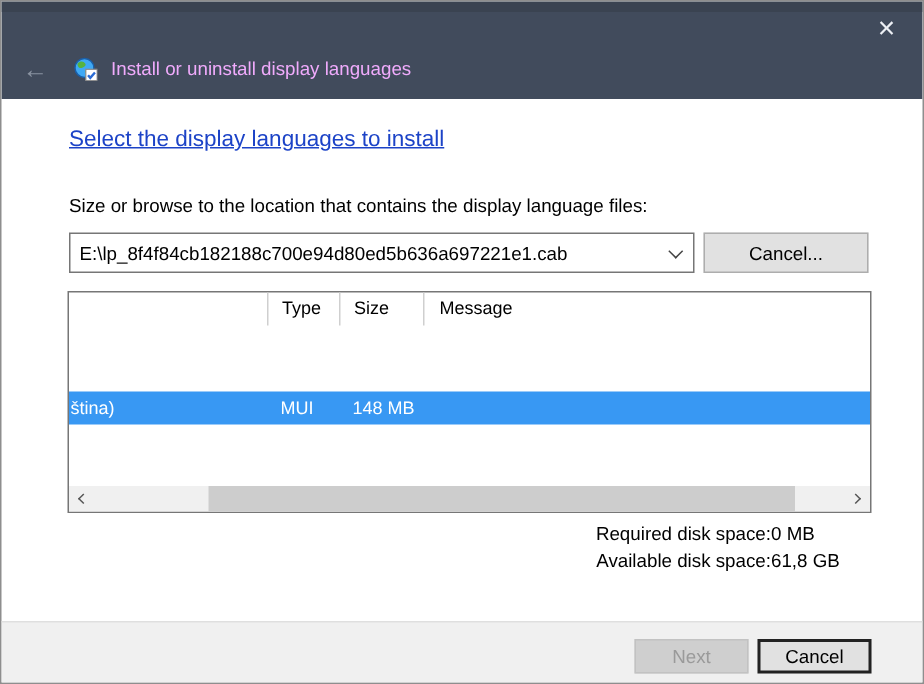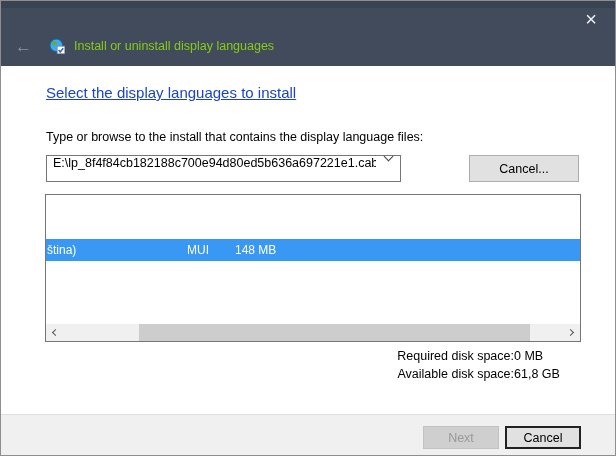--- a/index.html
+++ b/index.html
@@ -12,28 +12,28 @@
   
   .titlebar { position:absolute; top:0; left:0; right:0; height:65px; background:#414B5C; }
   .titlebar-top { height:7px; background:#3A4351; }
   .close-btn { position:absolute; top:4px; right:8px; width:32px; height:28px;
                display:flex; align-items:center; justify-content:center;
                color:#ECEFF4; font-size:20px; line-height:1; cursor:default; }
   .navrow { position:absolute; top:29px; left:0; right:0; height:32px;
             display:flex; align-items:center; }
   .back-btn { margin-left:14px; color:#8A93A1; font-size:17px; line-height:1; }
   .appicon { margin-left:17px; width:16px; height:16px; display:inline-block; }
-  .win-title { margin-left:9px; color:#84cc16; font-size:12.5px; }
+  .win-title { margin-left:9px; color:#f0abfc; font-size:12.5px; }
 
   
   .heading { position:absolute; left:45px; top:83px; font-size:15px; color:#1C43C7;text-decoration:underline; }
   .loc-label { position:absolute; left:45px; top:129px; font-size:12.5px; color:#000; }
 
-  .combo { position:absolute; left:45px; top:154px; width:355px; height:27px;
-           border:1px solid #767676; background:#fff; display:flex; align-items:flex-start; }
+  .combo { position:absolute; left:45px; top:154px; width:417px; height:27px;
+           border:1px solid #767676; background:#fff; display:flex; align-items:center; }
   .combo-input { flex:1; border:none; outline:none; background:transparent;
                  font-family:inherit; font-size:12.5px; padding-left:6px; color:#000; }
   .combo-arrow { width:24px; display:flex; align-items:center; justify-content:center; }
   .chev-down { width:7px; height:7px; border-right:1.4px solid #444; border-bottom:1.4px solid #444;
                transform:rotate(45deg); margin-top:-3px; }
 
   .browse-btn { position:absolute; left:468px; top:154px; width:110px; height:27px;
                 background:#E1E1E1; border:1px solid #ADADAD; font-size:12.5px; color:#000;
                 display:flex; align-items:center; justify-content:center; }
 
@@ -95,34 +95,40 @@
           <rect x="8.2" y="8.2" width="7.6" height="7.6" fill="#FFFFFF" stroke="#8A8A8A" stroke-width="0.8"></rect>
           <path d="M9.7 12.1 L11.2 13.9 L14.3 10.3" stroke="#2B6BD4" stroke-width="1.6" fill="none"></path>
         </svg>
       </span>
       <span class="win-title">Install or uninstall display languages</span>
     </div>
   </div>
 
   <div class="heading">Select the display languages to install</div>
 
-  <div class="loc-label">Type or browse to the install that contains the display language files:</div>
+  <div class="loc-label">Size or browse to the location that contains the display language files:</div>
 
   <div class="combo">
     <input class="combo-input" type="text" value="E:\lp_8f4f84cb182188c700e94d80ed5b636a697221e1.cab" style="">
     <div class="combo-arrow">
       <i class="chev-down"></i>
     </div>
   </div>
 
   <div class="browse-btn">
     <span>Cancel...</span>
   </div>
 
   <div class="list">
+    <div class="lheader">
+      <div class="cell c-name"></div>
+      <div class="cell c-type sep">Type</div>
+      <div class="cell c-size sep">Size</div>
+      <div class="cell c-msg sep">Message</div>
+    </div>
 
     <div class="lrow selected">
       <div class="c-name">ština)</div>
       <div class="c-type">MUI</div>
       <div class="c-size">148 MB</div>
     </div>
 
     <div class="hscroll">
       <div class="sarrow left">
         <i class="chev-l"></i>

